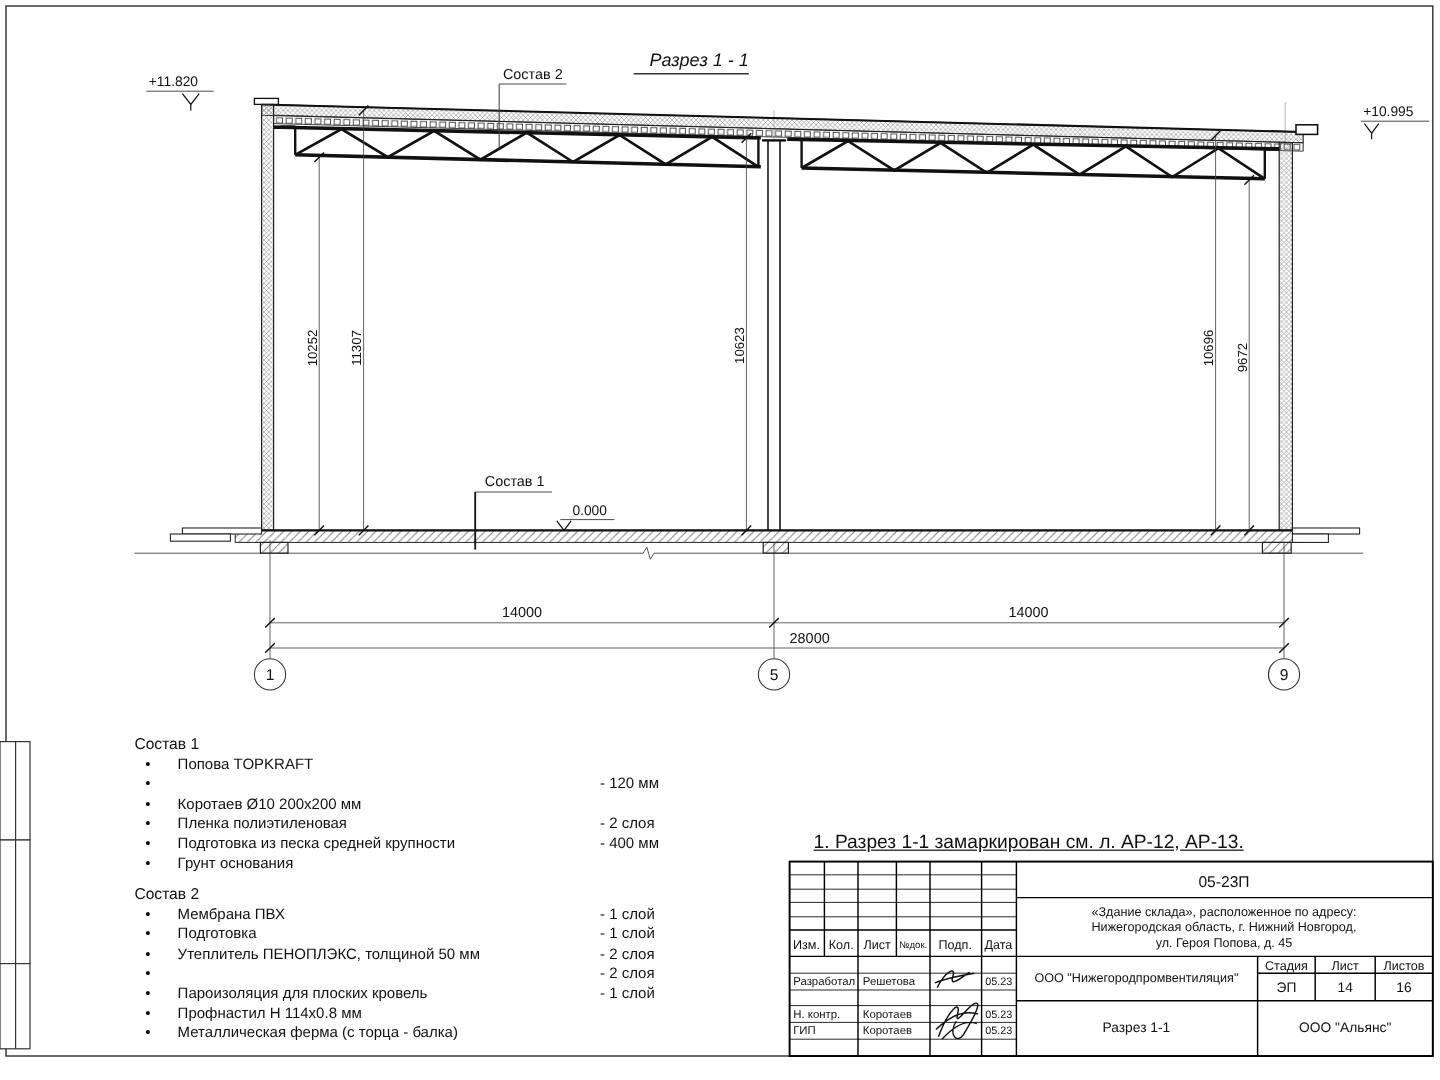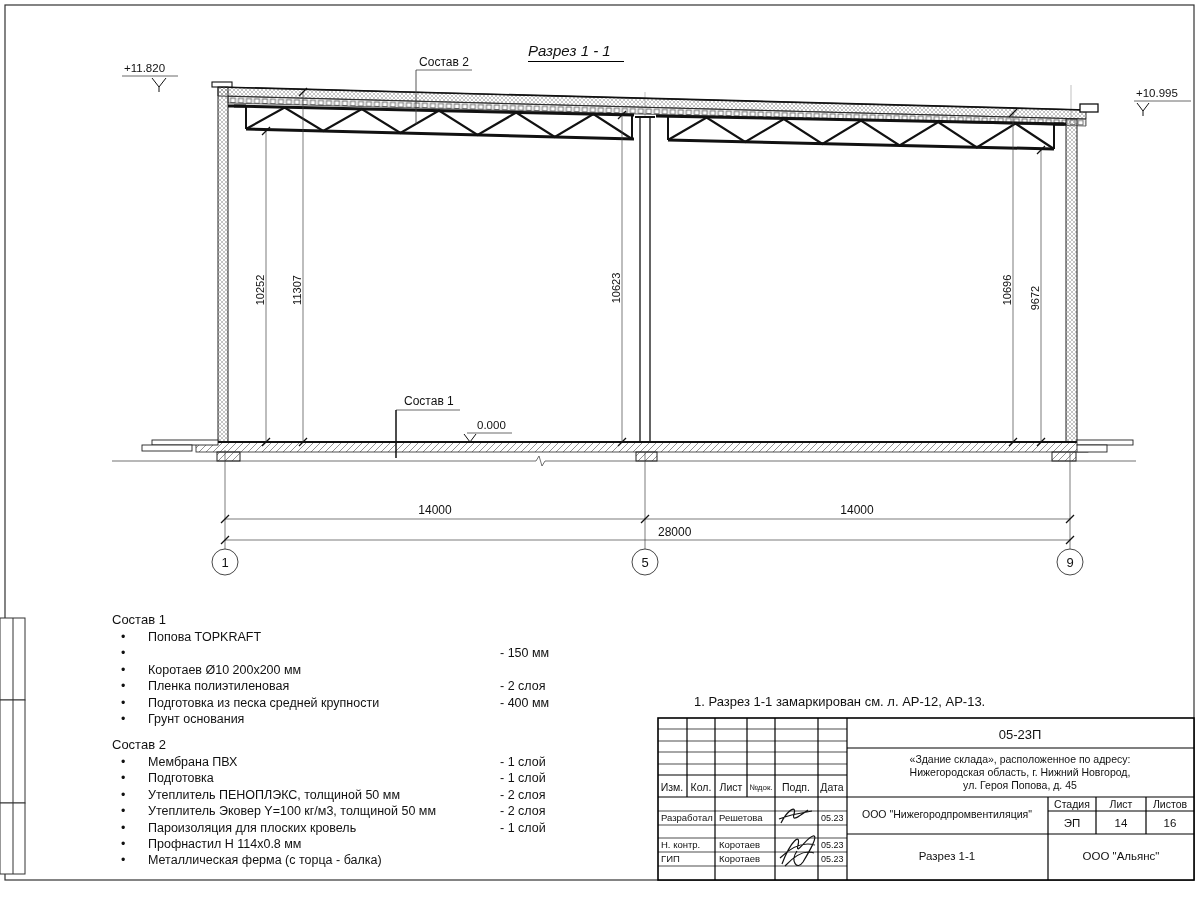--- a/index.html
+++ b/index.html
@@ -1,28 +1,28 @@
 <!DOCTYPE html>
 <html><head>
 <meta charset="utf-8">
 <style>
   html,body{margin:0;padding:0;background:#fff;}
   .page{position:relative;width:1200px;height:900px;background:#fff;overflow:hidden;
         font-family:"Liberation Sans",sans-serif;color:#111;}
   svg{position:absolute;left:0;top:0;}
   svg text{font-family:"Liberation Sans",sans-serif;fill:#111;}
-  .drawing-title{position:absolute;left:528px;top:42px;width:96px;text-align:left;
+  .drawing-title{position:absolute;left:528px;top:42px;width:96px;text-align:right;
      font-style:italic;font-size:15px;border-bottom:1.2px solid #000;padding-bottom:2px;}
   .sostav{position:absolute;width:470px;font-size:12.5px;}
   .sostav-heading{font-size:13px;line-height:17px;margin-bottom:1px;}
   .srow{position:relative;display:flex;line-height:16.4px;white-space:nowrap;}
   .bullet{display:inline-block;width:36px;text-indent:9px;flex:none;}
   .iname{flex:none;}
   .ival{position:absolute;left:388px;top:0;}
-  .note{position:absolute;left:694px;top:694px;font-size:13px;}
+  .note{position:absolute;left:678px;top:694px;font-size:16px;text-decoration:underline;}
 </style>
 </head>
 <body>
 
 <div class="page">
 
 <svg width="1200" height="900" viewBox="0 0 1200 900">
   <defs>
     <pattern id="hatch" width="7" height="7" patternUnits="userSpaceOnUse">
       <path d="M-1,8 L8,-1" stroke="#777" stroke-width="0.8"></path>
@@ -268,21 +268,21 @@
 
 <div class="sostav" style="left:112px;top:611px">
   <div class="sostav-heading">Состав 1</div>
   <div class="srow">
         <span class="bullet">•</span>
         <span class="iname">Попова TOPKRAFT</span>
         <span class="ival"></span>
       </div>
   <div class="srow">
         <span class="bullet">•</span>
-        <span class="ival">- 150 мм</span>
+        <span class="ival">- 120 мм</span>
       </div>
   <div class="srow">
         <span class="bullet">•</span>
         <span class="iname">Коротаев Ø10 200х200 мм</span>
         <span class="ival"></span>
       </div>
   <div class="srow">
         <span class="bullet">•</span>
         <span class="iname">Пленка полиэтиленовая</span>
         <span class="ival">- 2 слоя</span>
@@ -311,21 +311,20 @@
         <span class="iname">Подготовка</span>
         <span class="ival">- 1 слой</span>
       </div>
   <div class="srow">
         <span class="bullet">•</span>
         <span class="iname">Утеплитель ПЕНОПЛЭКС, толщиной 50 мм</span>
         <span class="ival">- 2 слоя</span>
       </div>
   <div class="srow">
         <span class="bullet">•</span>
-        <span class="iname">Утеплитель Эковер Y=100 кг/м3, толщиной 50 мм</span>
         <span class="ival">- 2 слоя</span>
       </div>
   <div class="srow">
         <span class="bullet">•</span>
         <span class="iname">Пароизоляция для плоских кровель</span>
         <span class="ival">- 1 слой</span>
       </div>
   <div class="srow">
         <span class="bullet">•</span>
         <span class="iname">Профнастил Н 114х0.8 мм</span>

